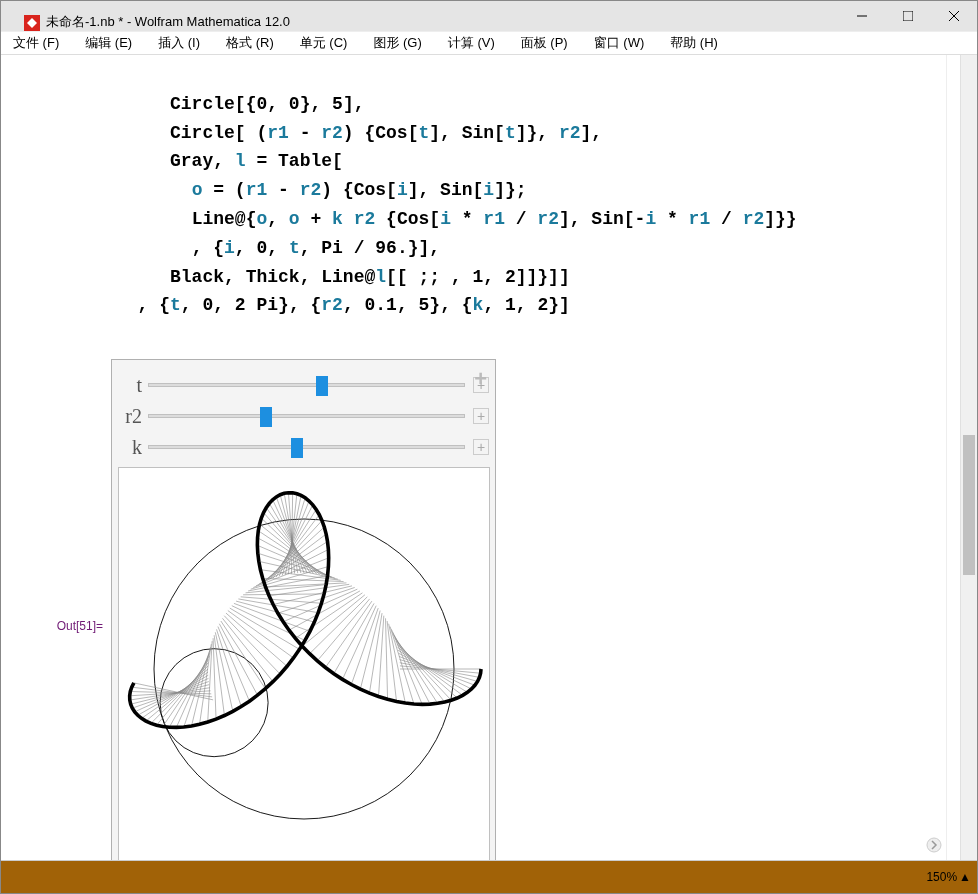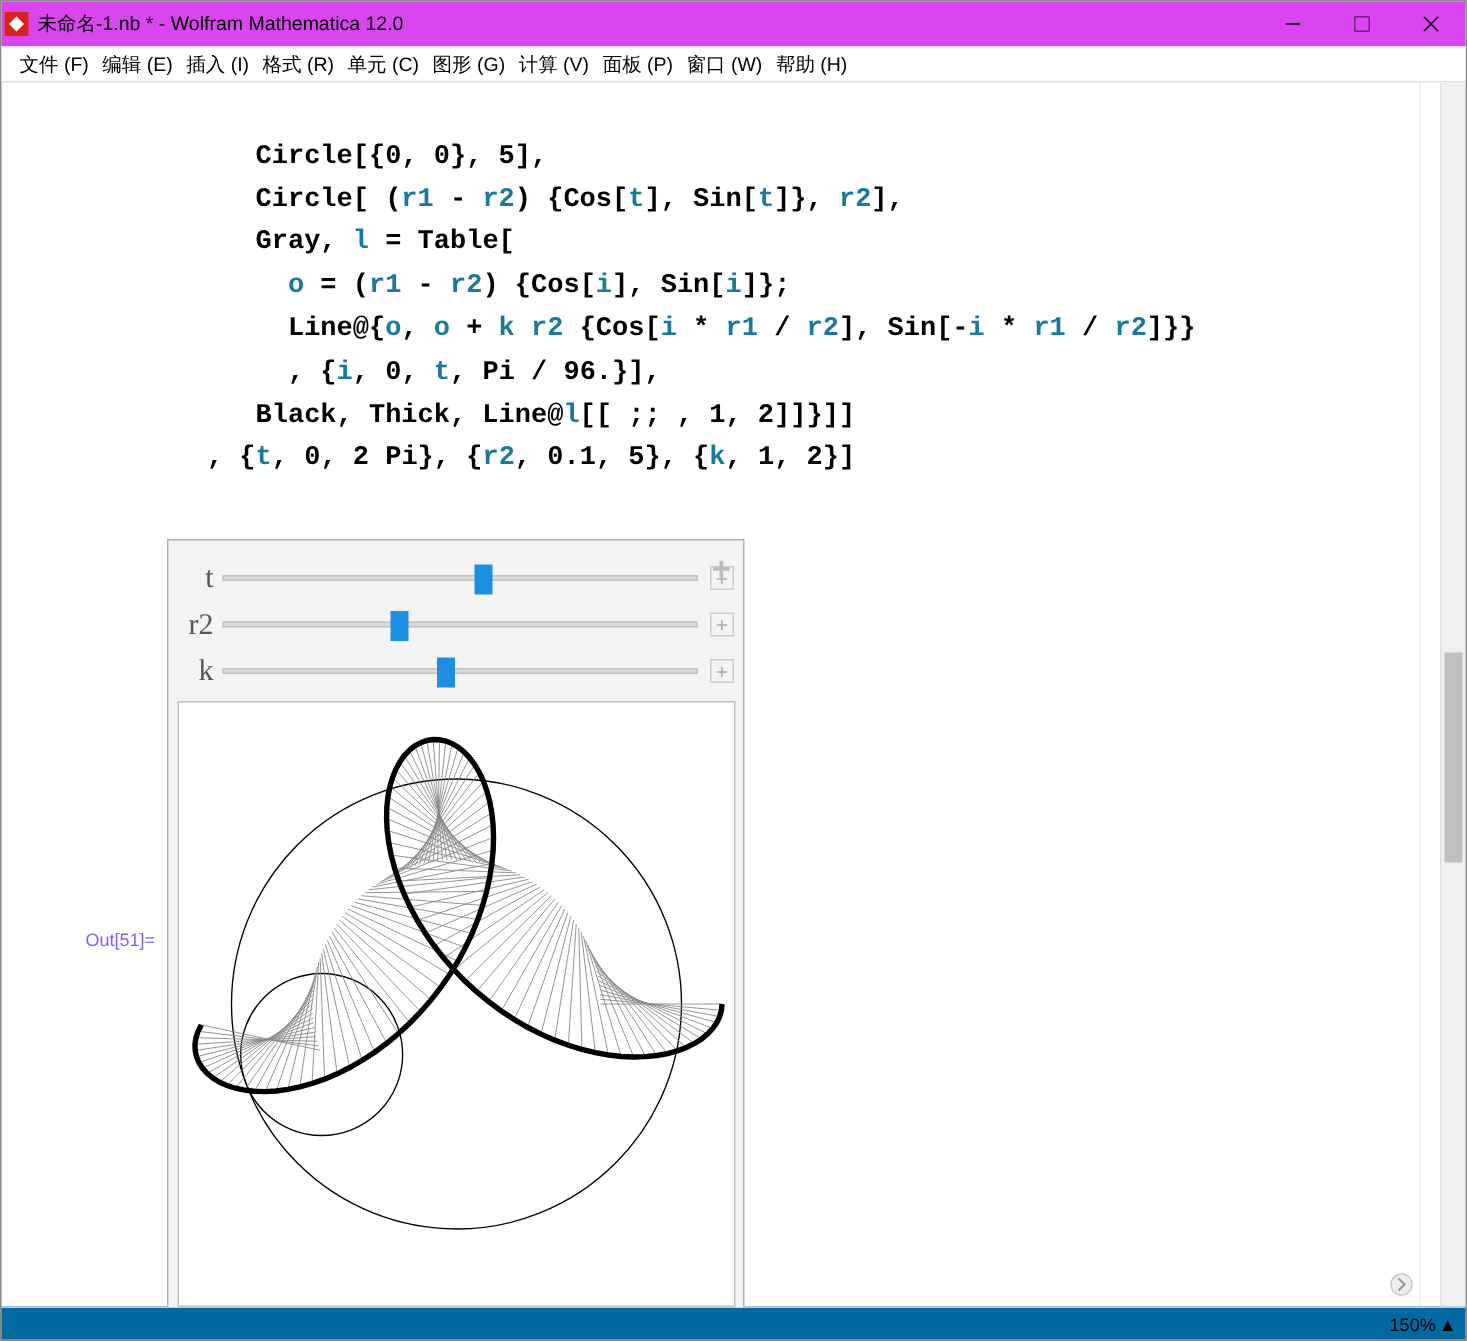--- a/index.html
+++ b/index.html
@@ -12,24 +12,24 @@
   }
   .window {
     width: 978px;
     height: 894px;
     display: flex;
     flex-direction: column;
     border: 1px solid #888;
   }
   .titlebar {
     height: 30px;
-    background: #d946ef;
+    background: #e5e5e5;
     display: flex;
-    align-items: center;
-    padding-left: 2px;
+    align-items: flex-end;
+    padding-left: 23px;
     font-size: 13px;
     color: #000;
   }
   .titlebar .app-icon {
     width: 16px; height: 16px;
     background: #d9241d;
     display:flex; align-items:center; justify-content:center;
     margin-right: 6px;
   }
   .titlebar .app-icon svg { width:12px; height:12px; }
@@ -39,21 +39,21 @@
     height: 30px;
     display:flex; align-items:center; justify-content:center;
     color:#000;
   }
   .winbtn svg { width:10px; height:10px; stroke:#000; stroke-width:1; fill:none; }
   .menubar {
     height: 24px;
     background: #fff;
     display: flex;
     align-items: flex-start;
-    gap: 1px;
+    gap: 18px;
     padding: 0 8px;
     font-size: 13px;
     border-top: 1px solid #eee;
     border-bottom: 1px solid #ddd;
   }
   .menubar .menuitem { padding: 2px 4px; }
   .content-wrap {
     flex: 1;
     display: flex;
     overflow:hidden;
@@ -89,21 +89,21 @@
   .code .sym { color: #000; }
   .code .var { color: #1b7a9c; }
   .code .num { color: #000; }
   .cell { padding-left: 115px; }
   .output-row {
     display:flex;
     align-items:flex-start;
     padding-left: 30px;
   }
   .outlabel {
-    color:#8b5cf6;
+    color:#701a75;
     font-size:12px;
     width:80px;
     margin-top:270px;
     text-align:right;
     padding-right:8px;
   }
   .manipulate {
     border: 1px solid #b0b0b0;
     background: #f4f4f4;
     margin-top: 10px;
@@ -159,22 +159,22 @@
     border:1px solid #c0c0c0;
     background:#fff;
     margin-top:8px;
     width:372px;
     height:404px;
     display:flex;
     align-items:center;
     justify-content:center;
   }
   .statusbar {
-    height:22px;
-    background:#0369a1;
+    height:33px;
+    background:#a16207;
     border-top:1px solid #ccc;
     display:flex;
     align-items:center;
     justify-content:flex-end;
     padding:0 6px;
     font-size:12px;
   }
   .statusbar .zoom { display:flex; align-items:center; gap:2px; }
   .cell-bracket-region {
     width:14px;

